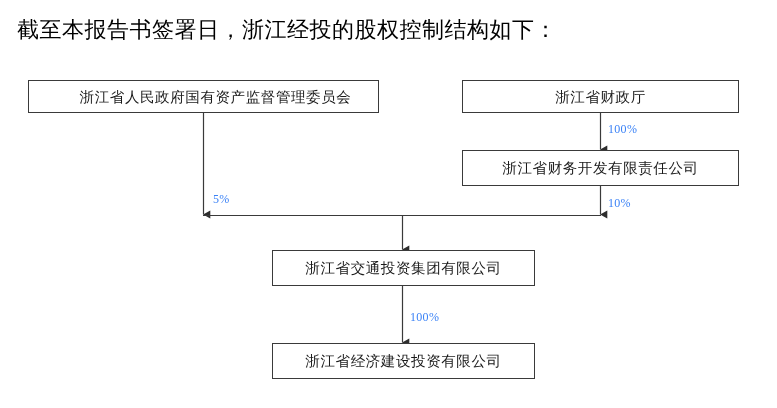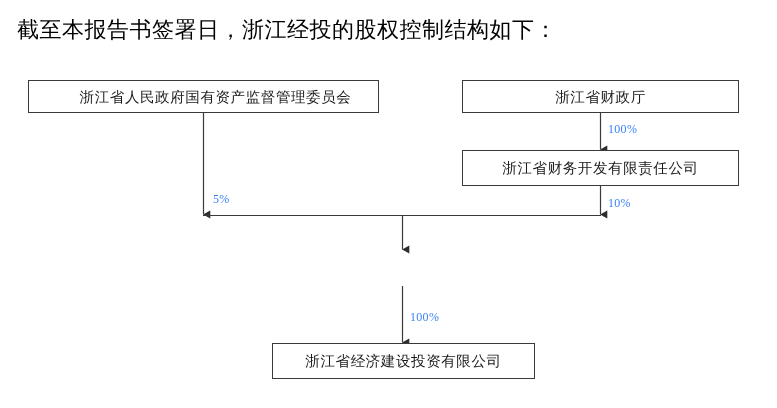--- a/index.html
+++ b/index.html
@@ -130,20 +130,23 @@
     </div>
 
     <div class="node" id="node-finance">
       <span class="node-label">浙江省财政厅</span>
     </div>
 
     <div class="node" id="node-fdc">
       <span class="node-label">浙江省财务开发有限责任公司</span>
     </div>
 
+    <div class="node" id="node-jtt">
+      <span class="node-label">浙江省交通投资集团有限公司</span>
+    </div>
 
     <div class="node" id="node-jjjs">
       <span class="node-label">浙江省经济建设投资有限公司</span>
     </div>
 
     <div class="edge-label" id="label-100-a">100%</div>
 
     <div class="edge-label" id="label-90">5%</div>
 
     <div class="edge-label" id="label-10">10%</div>

